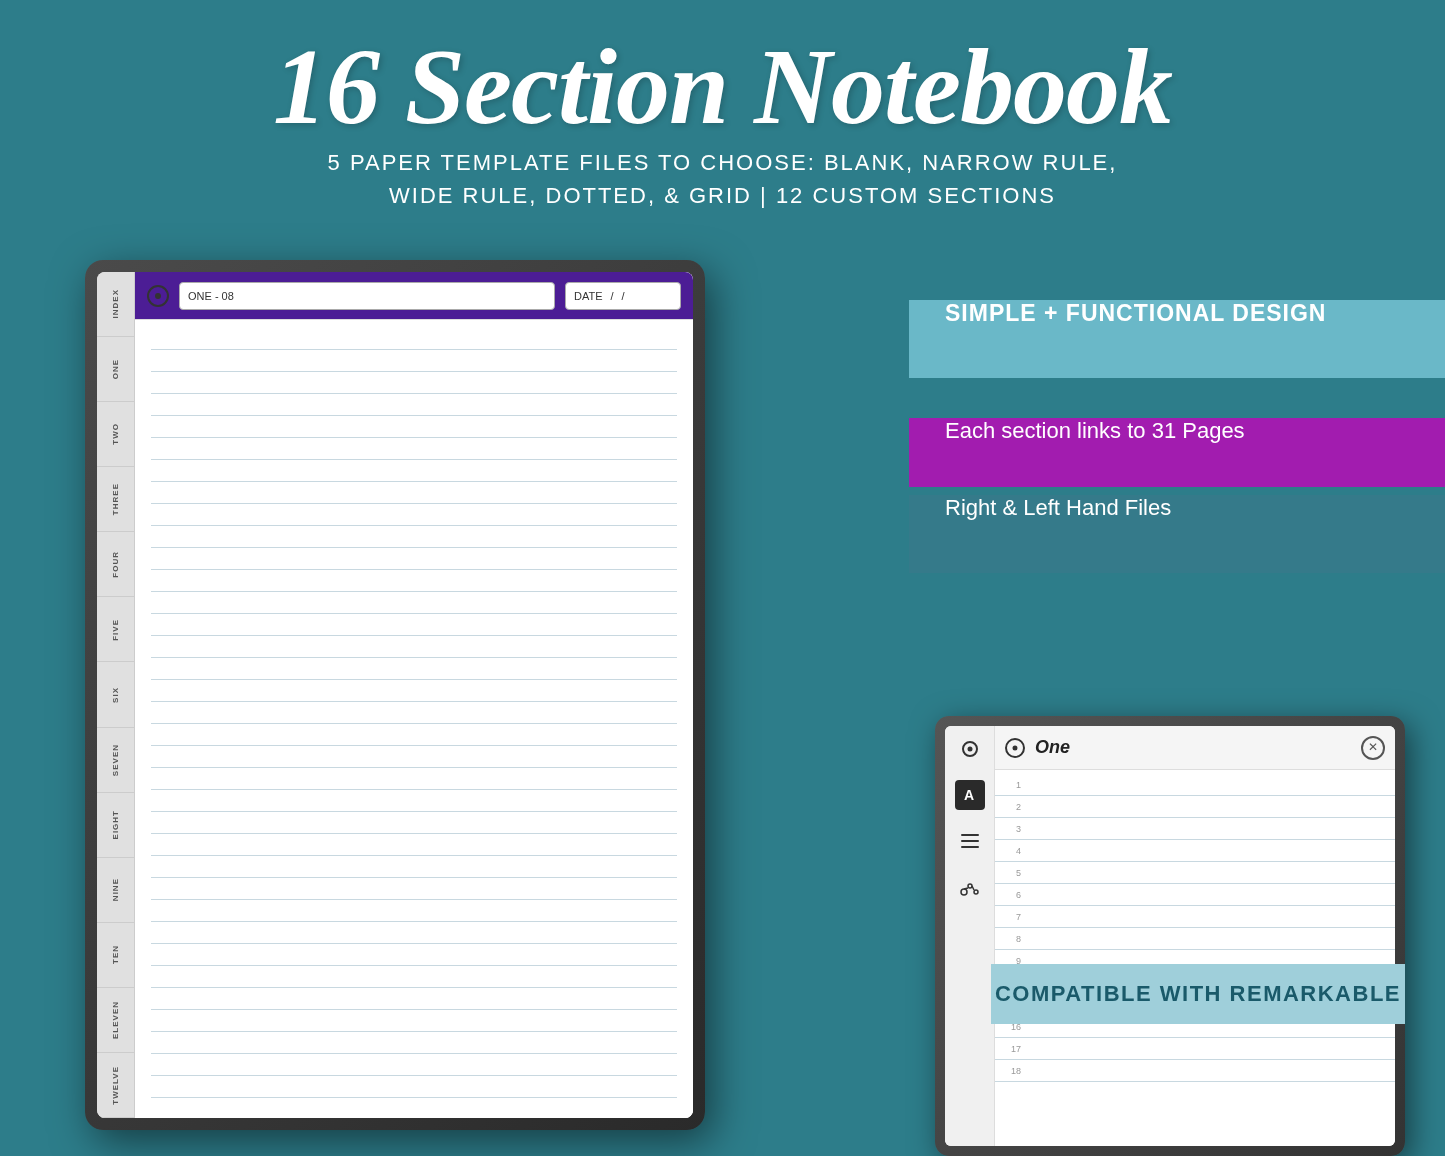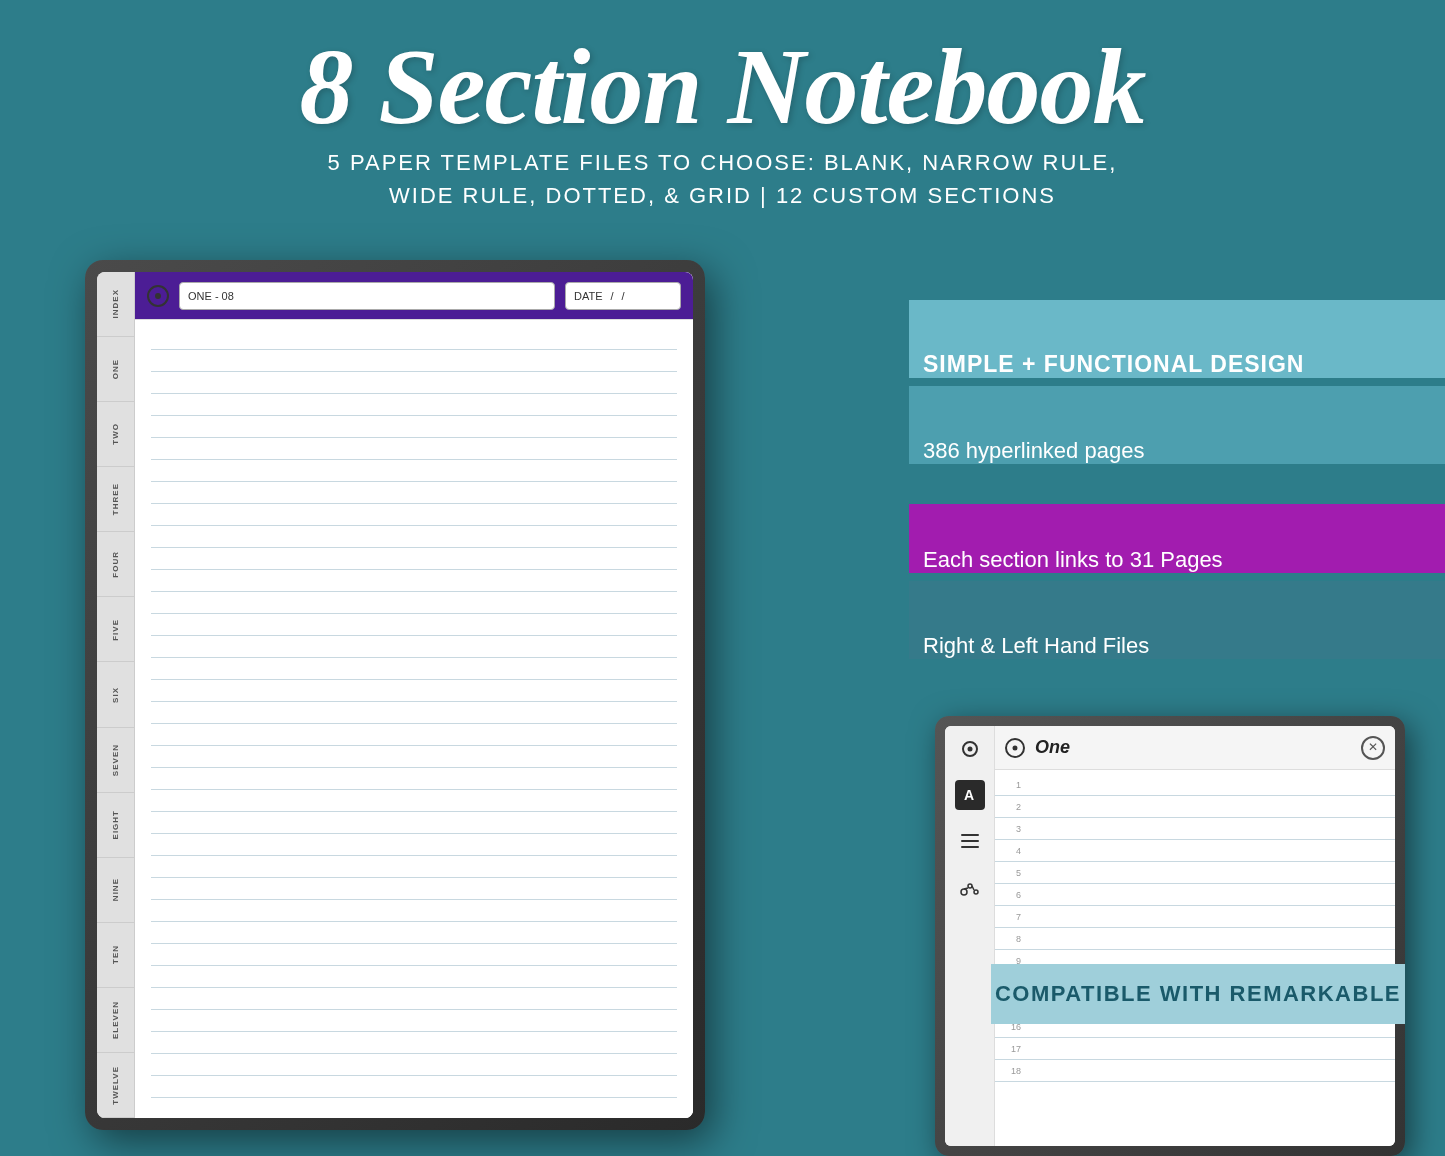--- a/index.html
+++ b/index.html
@@ -190,22 +190,22 @@
     .features-panel {
       position: absolute;
       top: 300px;
       right: 0;
       width: 536px;
     }
 
     .feature-item {
       height: 82px;
       display: flex;
-      align-items: flex-end;
-      padding: 0 14px;
+      align-items: flex-start;
+      padding: 0 36px;
       margin-bottom: 6px;
     }
 
     .feature-item-header {
       background: #5ba8b8;
       height: 70px;
     }
     .feature-item-normal {
       background: #4a97a8;
     }
@@ -379,21 +379,21 @@
       letter-spacing: 1.5px;
       text-transform: uppercase;
     }
   </style>
 </head>
 <body>
 
 <div class="bg"></div>
 
 <div class="title-area">
-  <div class="main-title">8 Section Notebook</div>
+  <div class="main-title">16 Section Notebook</div>
   <div class="subtitle">
     <span>5 PAPER TEMPLATE FILES TO CHOOSE: BLANK, NARROW RULE,</span><br>
     <span>WIDE RULE, DOTTED, &amp; GRID | 12 CUSTOM SECTIONS</span>
   </div>
 </div>
 
 <div class="device-left">
   <div class="notebook-frame">
     <div class="notebook-screen">
 
@@ -490,23 +490,20 @@
         </div>
       </div>
     </div>
   </div>
 </div>
 
 <div class="features-panel">
   <div class="feature-item feature-item-header" style="background:#6ab8c8; margin-bottom:8px; height:78px;">
     <span class="feature-text feature-text-bold">SIMPLE + FUNCTIONAL DESIGN</span>
   </div>
-  <div class="feature-item feature-item-normal" style="background:#4d9faf; margin-bottom:8px; height:78px;">
-    <span class="feature-text">386 hyperlinked pages</span>
-  </div>
   <div class="feature-item feature-item-alt" style="background:#a21caf; margin-bottom:8px; height:69px;margin-top:40px;">
     <span class="feature-text">Each section links to 31 Pages</span>
   </div>
   <div class="feature-item feature-item-normal" style="background:#357a8a; height:78px;">
     <span class="feature-text">Right &amp; Left Hand Files</span>
   </div>
 </div>
 
 <div class="compatible-banner">
   <span class="compatible-text">COMPATIBLE WITH REMARKABLE</span>

